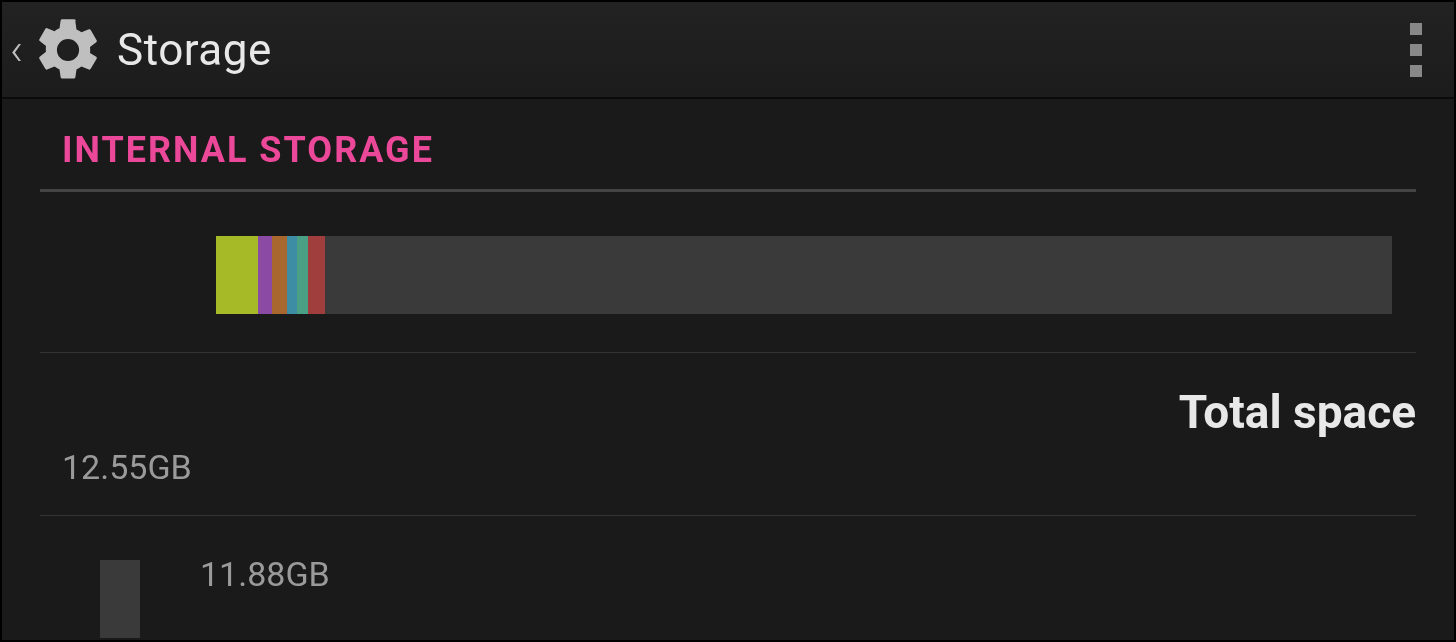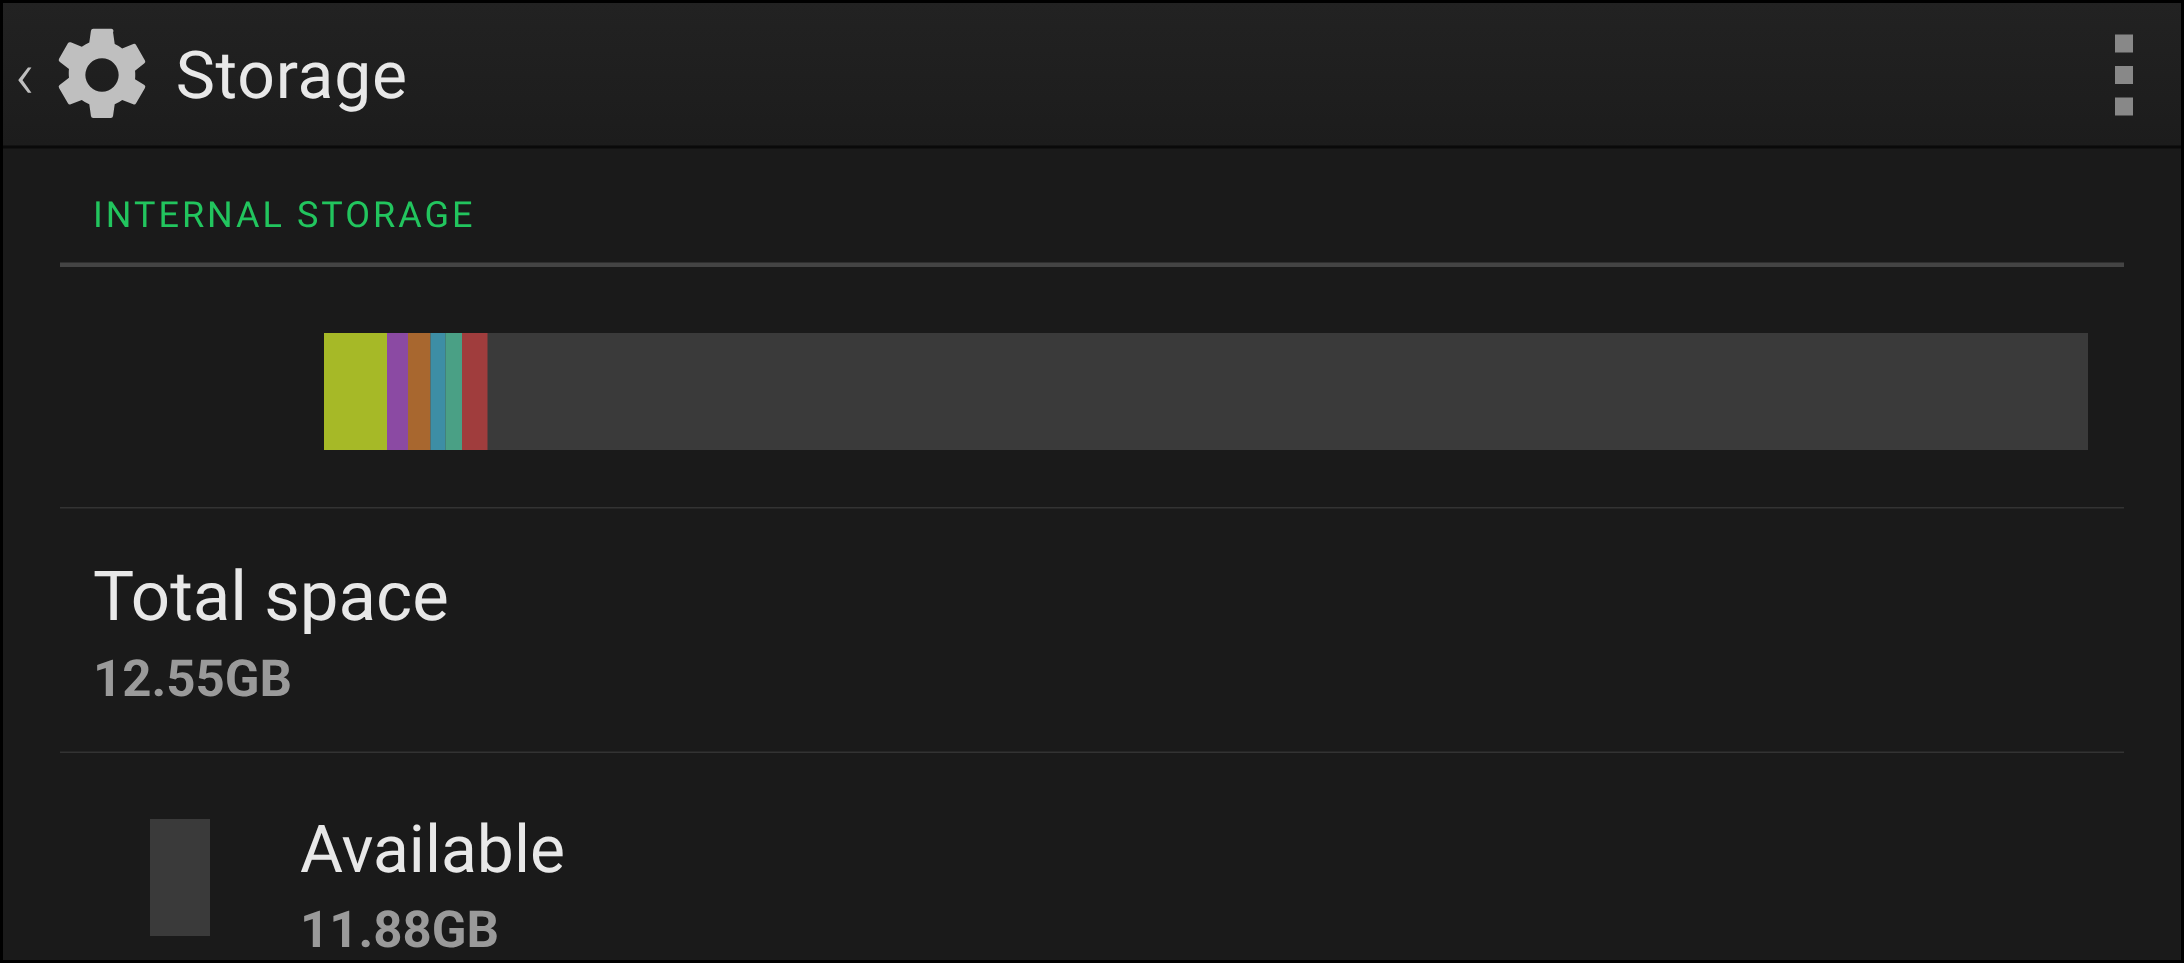--- a/index.html
+++ b/index.html
@@ -63,23 +63,23 @@
     }
     .overflow-dot {
       width: 12px;
       height: 12px;
       background: #888;
     }
     .content {
       padding: 0 38px;
     }
     .section-header {
-      font-size: 24px;
-      font-weight: 400;
-      color: #22c55e;
+      font-size: 36px;
+      font-weight: 700;
+      color: #ec4899;
       letter-spacing: 2px;
       padding: 30px 0 18px 22px;
       border-bottom: 3px solid #444;
     }
     .storage-bar-row {
       padding: 44px 24px 38px 176px;
       border-bottom: 1px solid #333;
     }
     .storage-bar {
       height: 78px;
@@ -90,27 +90,28 @@
     .seg {
       height: 100%;
       flex-shrink: 0;
     }
     .stat-row {
       padding: 32px 0 28px 22px;
       border-bottom: 1px solid #333;
     }
     .stat-title {
       font-size: 46px;
-      font-weight: 400;
+      font-weight: 700;
       color: #e8e8e8;
       margin-bottom: 8px;
+      text-align: right;
     }
     .stat-value {
       font-size: 34px;
-      font-weight: 700;
+      font-weight: 400;
       color: #9a9a9a;
     }
     .stat-row-indented {
       padding: 38px 0 28px 60px;
       display: flex;
       align-items: flex-start;
       gap: 60px;
     }
     .swatch {
       width: 40px;
@@ -160,17 +161,16 @@
   </div>
 
   <div class="stat-row">
     <div class="stat-title">Total space</div>
     <div class="stat-value">12.55GB</div>
   </div>
 
   <div class="stat-row-indented">
     <div class="swatch"></div>
     <div class="indented-text">
-      <div class="stat-title">Available</div>
       <div class="stat-value">11.88GB</div>
     </div>
   </div>
 </div>
 
 </body></html>

